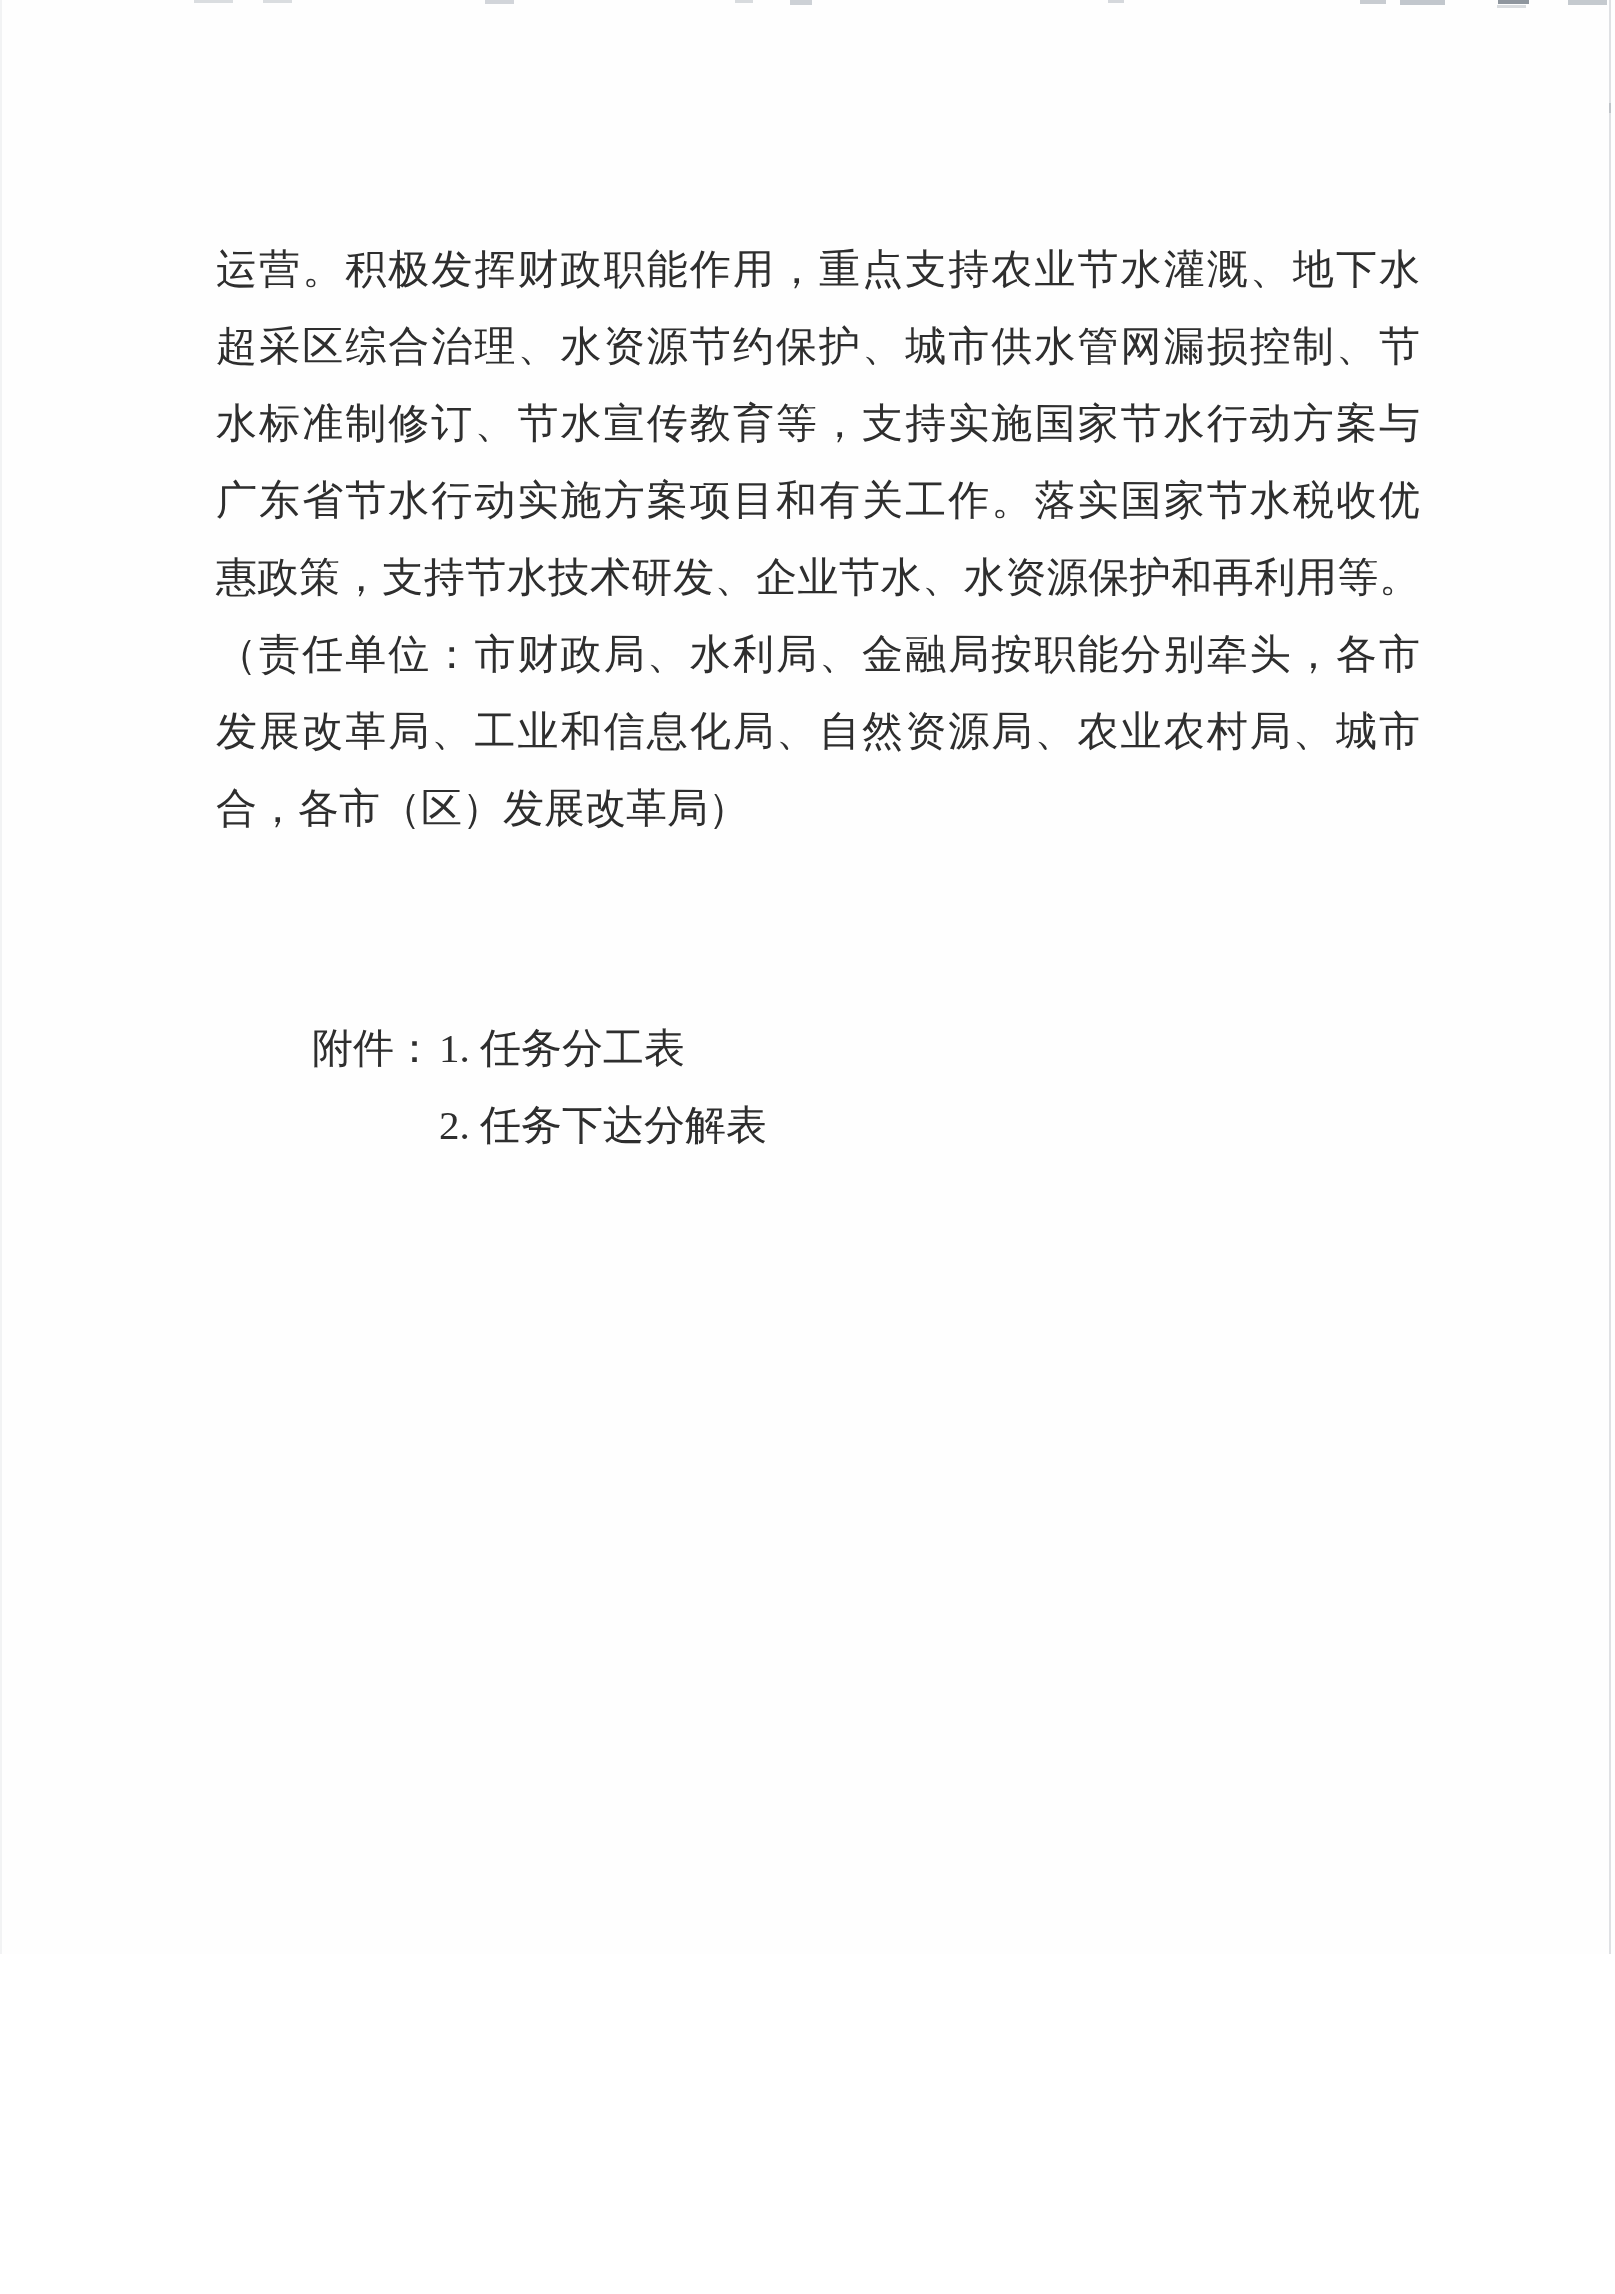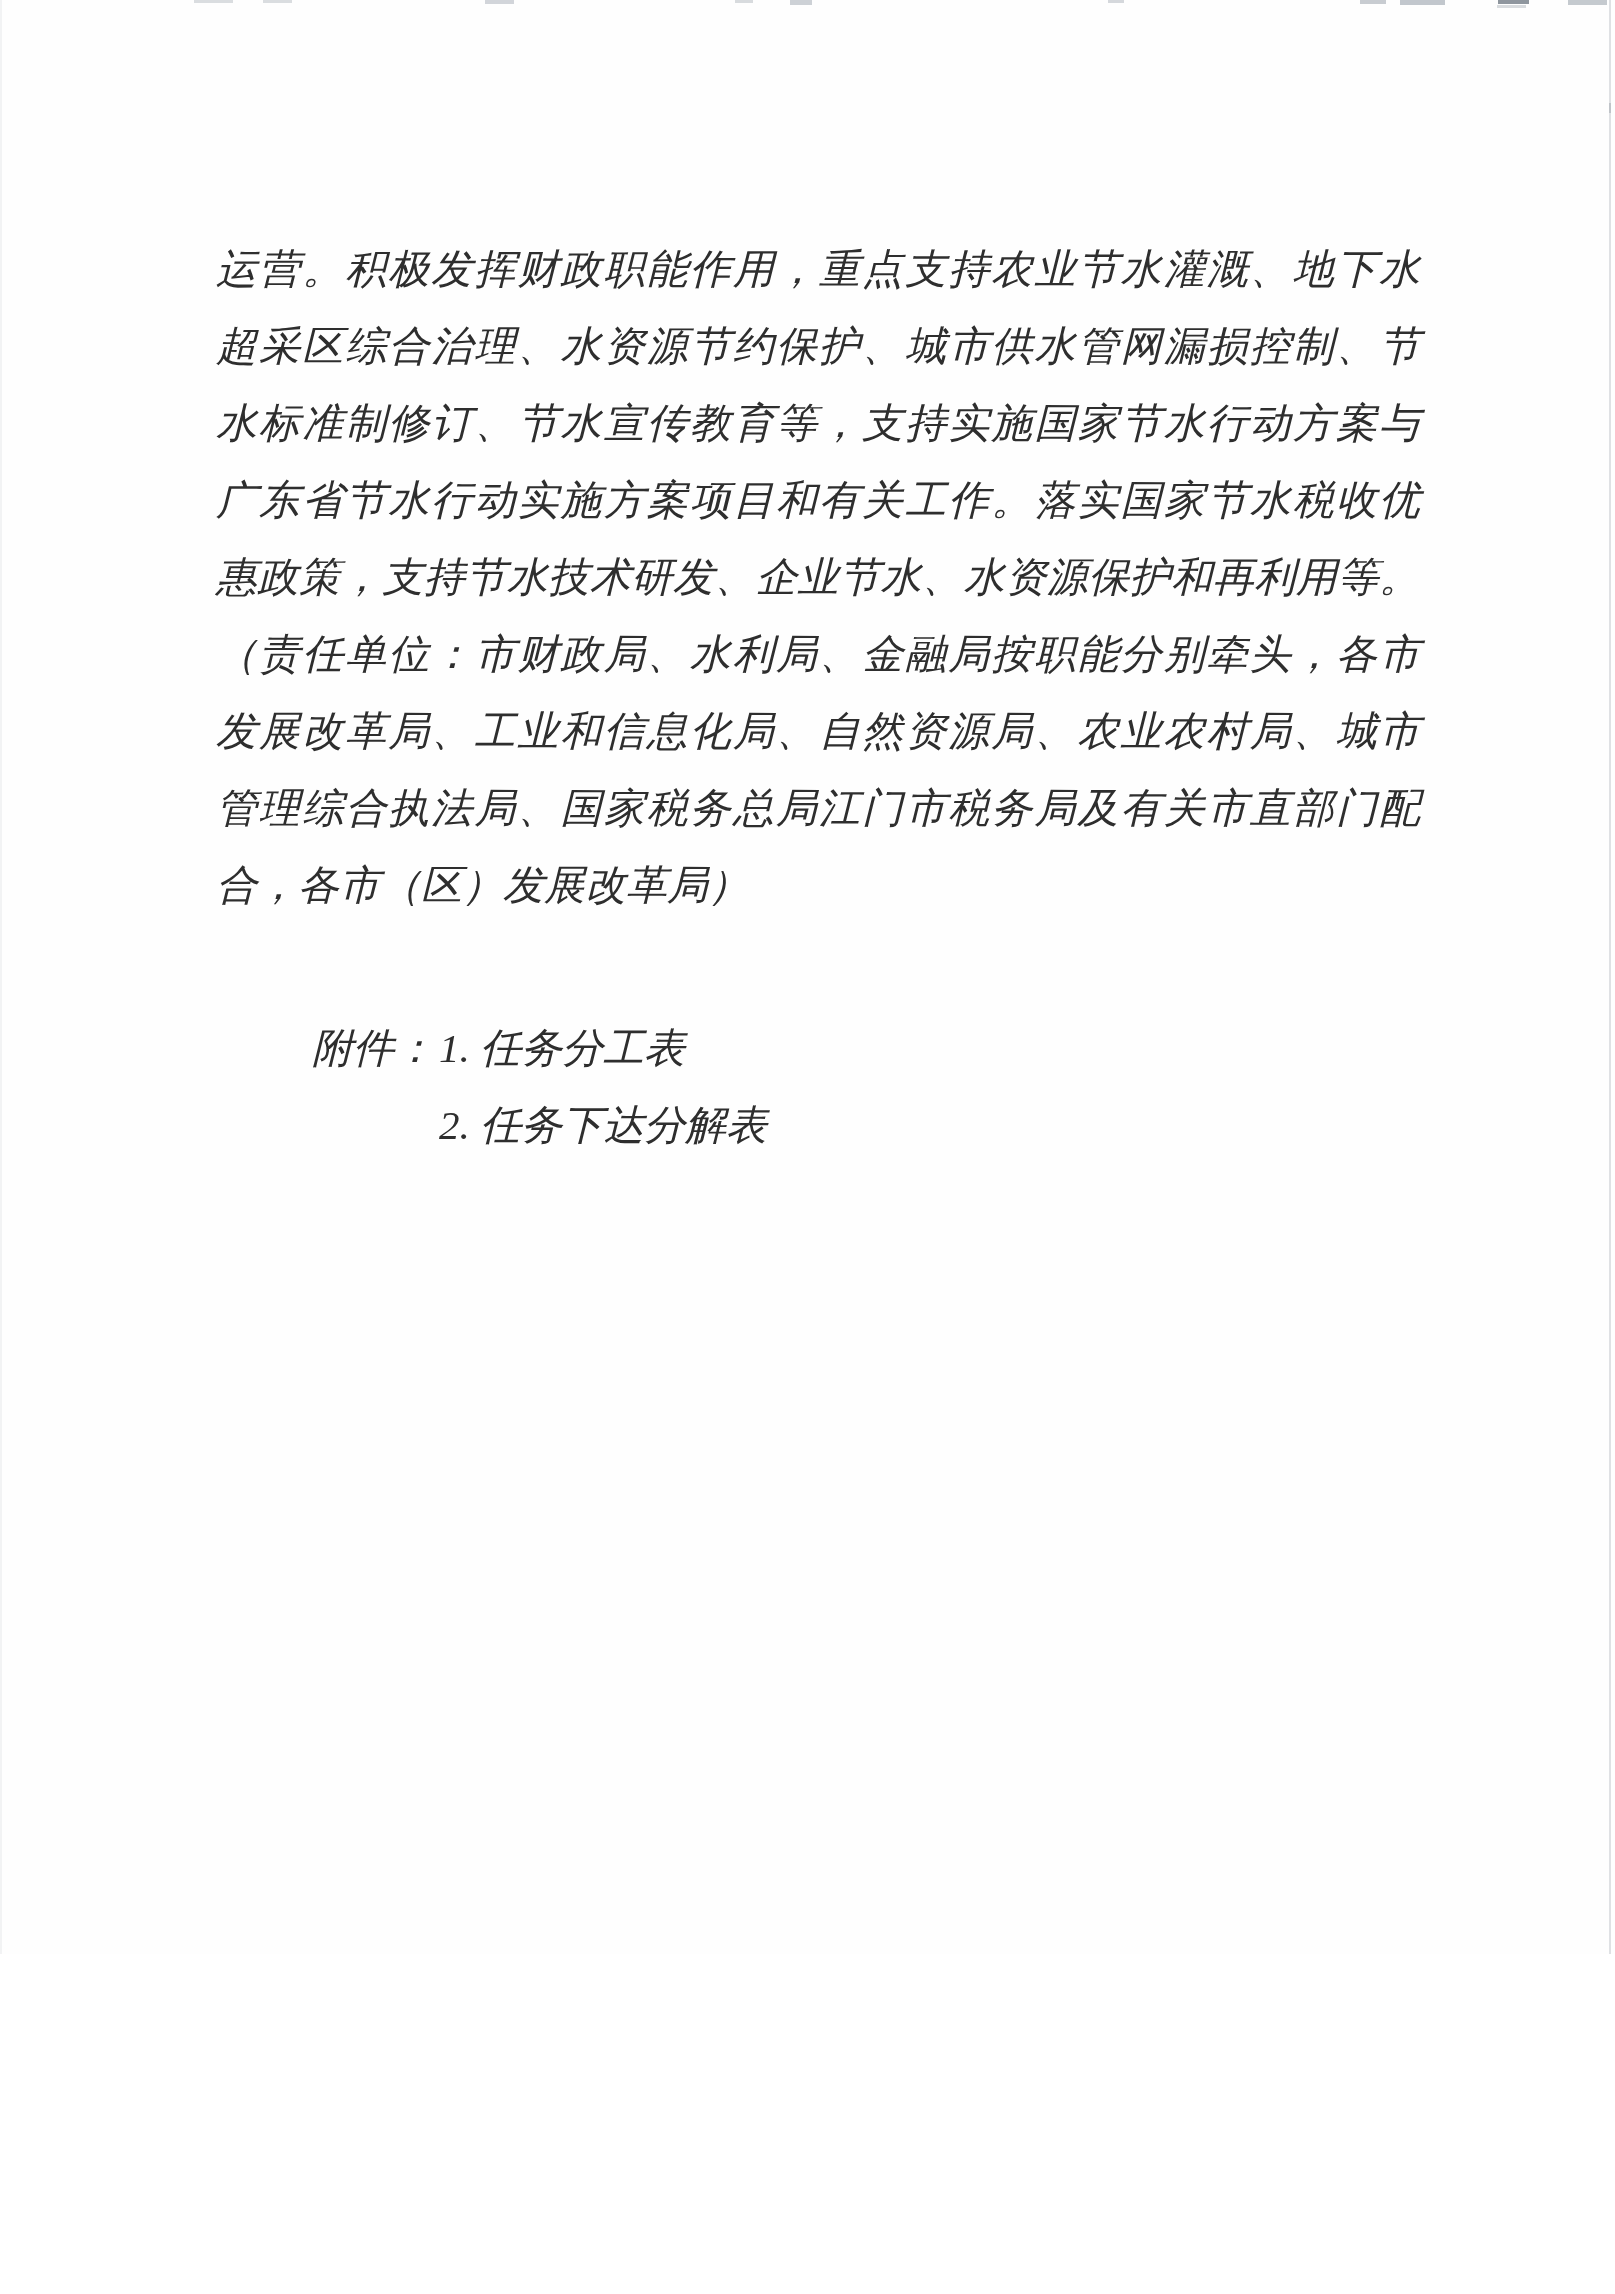--- a/index.html
+++ b/index.html
@@ -7,21 +7,20 @@
     padding: 0;
     background: #ffffff;
   }
   .page {
     position: relative;
     width: 1615px;
     height: 1954px;
     background: #fefefe;
     overflow: hidden;
     font-family: "Liberation Serif", "DejaVu Serif", serif;
-    font-style: italic;
   }
   
   .paragraph {
     position: absolute;
     left: 216px;
     top: 231px;
     width: 1204px;
     color: #2e2e2e;
     font-size: 41px;
   }
@@ -109,21 +108,20 @@
   <div class="artifact a-bottom"></div>
 
   <div class="paragraph">
     <div class="para-line justified">运营。积极发挥财政职能作用，重点支持农业节水灌溉、地下水</div>
     <div class="para-line justified">超采区综合治理、水资源节约保护、城市供水管网漏损控制、节</div>
     <div class="para-line justified">水标准制修订、节水宣传教育等，支持实施国家节水行动方案与</div>
     <div class="para-line justified">广东省节水行动实施方案项目和有关工作。落实国家节水税收优</div>
     <div class="para-line justified">惠政策，支持节水技术研发、企业节水、水资源保护和再利用等。</div>
     <div class="para-line justified">（责任单位：市财政局、水利局、金融局按职能分别牵头，各市</div>
     <div class="para-line justified">发展改革局、工业和信息化局、自然资源局、农业农村局、城市</div>
-    <div class="para-line justified">管理综合执法局、国家税务总局江门市税务局及有关市直部门配</div>
     <div class="para-line">合，各市（区）发展改革局）</div>
   </div>
 
   <div class="attachments">
     <div class="attach-row">
       <span class="attach-label">附件：</span>
       <span>1. 任务分工表</span>
     </div>
     <div class="attach-row">
       <span class="attach-spacer"></span>

